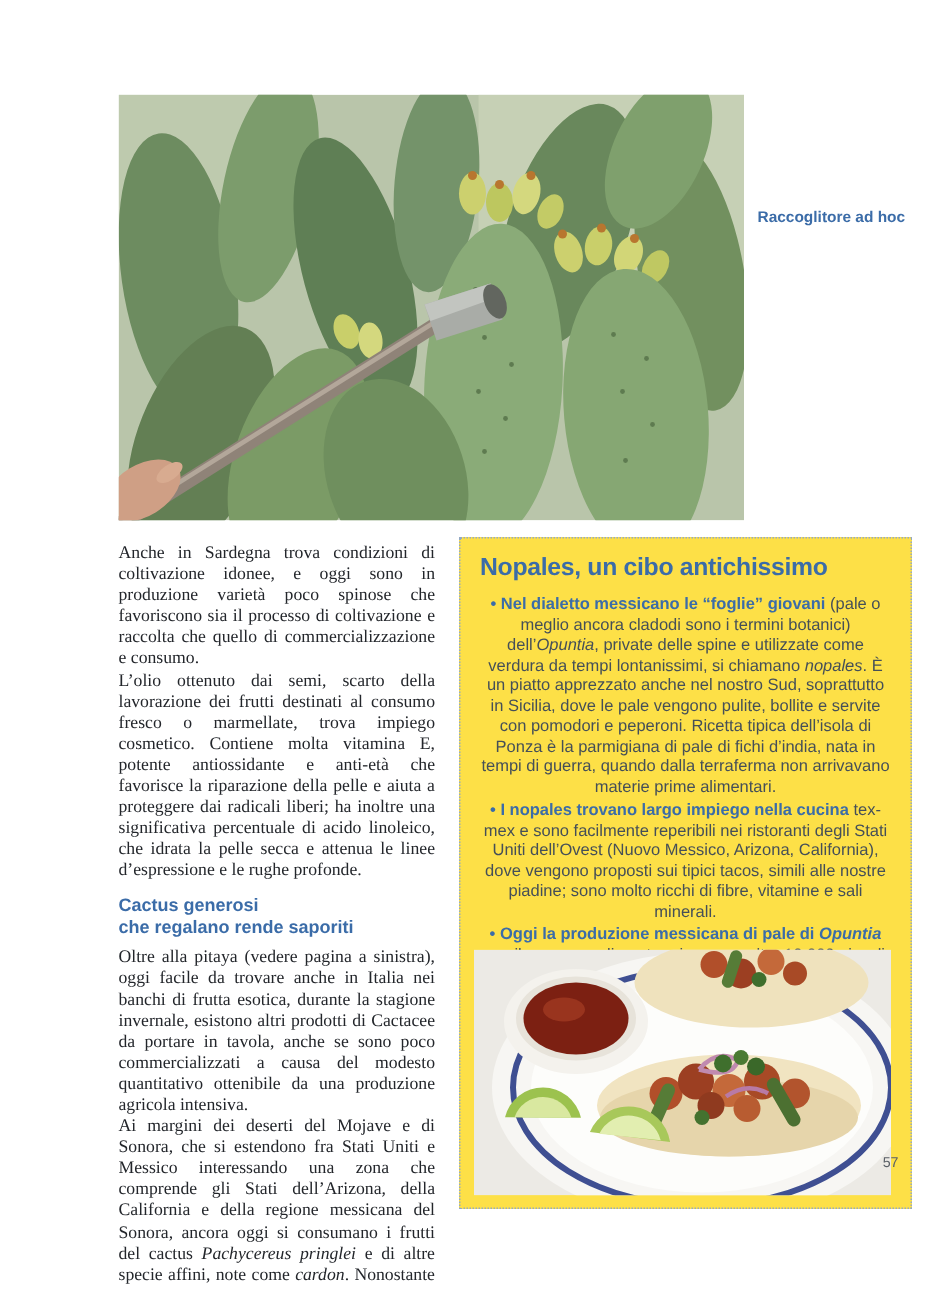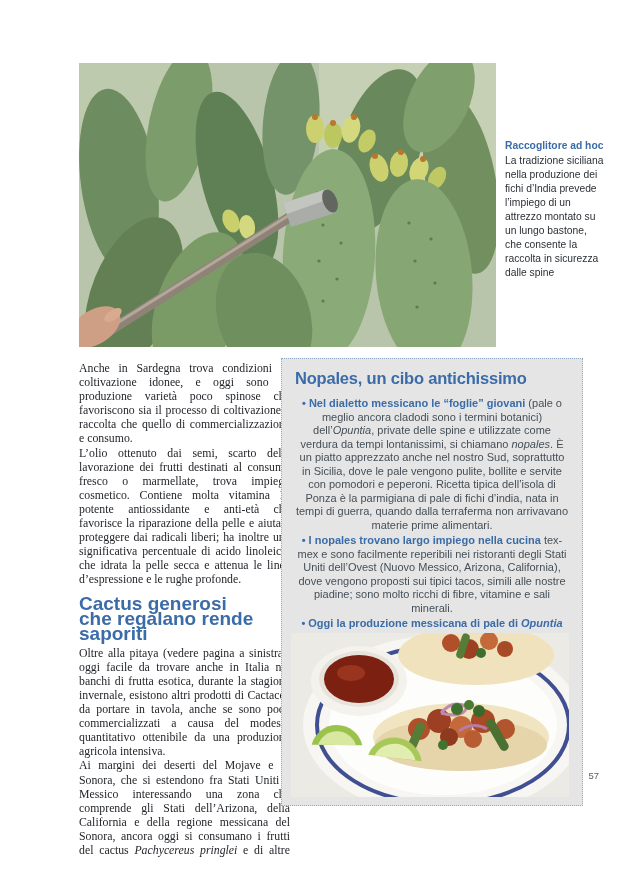--- a/index.html
+++ b/index.html
@@ -23,28 +23,28 @@
 
   
   .left-col {
     position:absolute; left:55px; top:361px; width:211px;
     font-family:"Liberation Serif", serif; font-size:11.8px; line-height:14.1px;
     color:#23262b; text-align:justify;
   }
   .left-col p { margin:0; }
   .col-heading {
     font-family:"Liberation Sans", sans-serif; font-weight:bold;
-    color:#3b6ca8; font-size:19px; line-height:15.4px; margin:9px 0 4px 0;
+    color:#3b6ca8; font-size:12px; line-height:15.4px; margin:9px 0 4px 0;
     text-align:left;
   }
 
   
   .nopales-box {
-    position:absolute; left:257px; top:358px; width:302px; height:448px;
-    border:1.5px dotted #93a9c4; background:#e5e5e5;
+    position:absolute; left:282px; top:358px; width:302px; height:448px;
+    border:1.5px dotted #93a9c4; background:#fde047;
   }
   .box-title {
     color:#3b6ca8; font-size:16.5px; font-weight:bold; margin:10px 13px 9px 13px;
     letter-spacing:-0.2px;
   }
   .box-para {
     margin:0 13px 2px 13px; font-size:11px; line-height:13.5px; color:#454f58;text-align:center;
   }
   .box-lead { color:#3b6ca8; font-weight:bold; }
   .box-bullet { color:#3b6ca8; font-weight:bold; }
@@ -135,21 +135,20 @@
 
       <g>
         <ellipse cx="16" cy="264" rx="28" ry="17" fill="#cf9f85" transform="rotate(-32 16 264)"></ellipse>
         <ellipse cx="34" cy="252" rx="10" ry="5" fill="#d8ab90" transform="rotate(-35 34 252)"></ellipse>
       </g>
     </svg>
   </div>
 
   <div class="photo-caption">
     <div class="cap-title">Raccoglitore ad hoc</div>
-    <div>La tradizione siciliana nella produzione dei fichi d’India prevede l’impiego di un attrezzo montato su un lungo bastone, che consente la raccolta in sicurezza dalle spine</div>
   </div>
 
   <div class="left-col">
     <p>Anche in Sardegna trova condizioni di coltivazione idonee, e oggi sono in produzione varietà poco spinose che favoriscono sia il processo di coltivazione e raccolta che quello di commercializzazione e consumo.</p>
     <p>L’olio ottenuto dai semi, scarto della lavorazione dei frutti destinati al consumo fresco o marmellate, trova impiego cosmetico. Contiene molta vitamina E, potente antiossidante e anti-età che favorisce la riparazione della pelle e aiuta a proteggere dai radicali liberi; ha inoltre una significativa percentuale di acido linoleico, che idrata la pelle secca e attenua le linee d’espressione e le rughe profonde.</p>
     <div class="col-heading">
       <div>Cactus generosi</div>
       <div>che regalano rende saporiti</div>
     </div>
     <p>Oltre alla pitaya (vedere pagina a sinistra), oggi facile da trovare anche in Italia nei banchi di frutta esotica, durante la stagione invernale, esistono altri prodotti di Cactacee da portare in tavola, anche se sono poco commercializzati a causa del modesto quantitativo ottenibile da una produzione agricola intensiva.</p>

